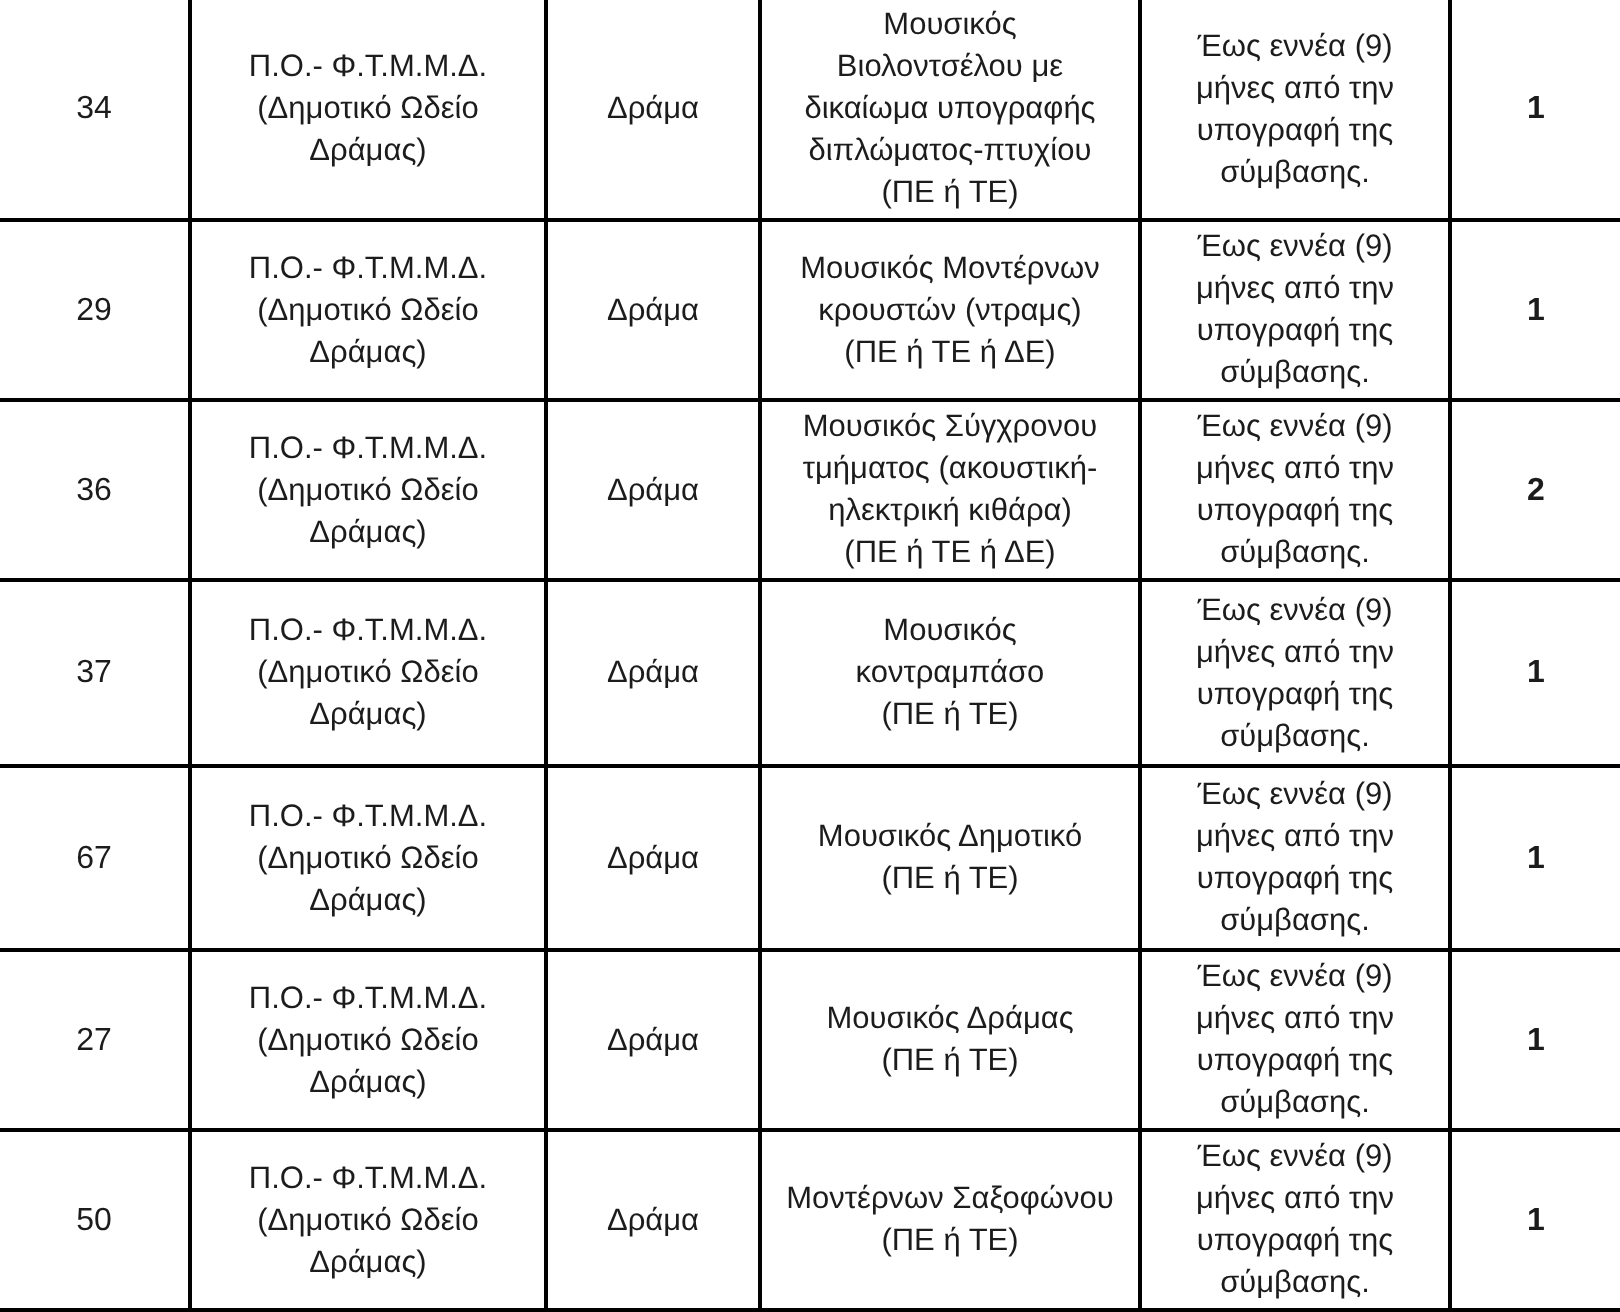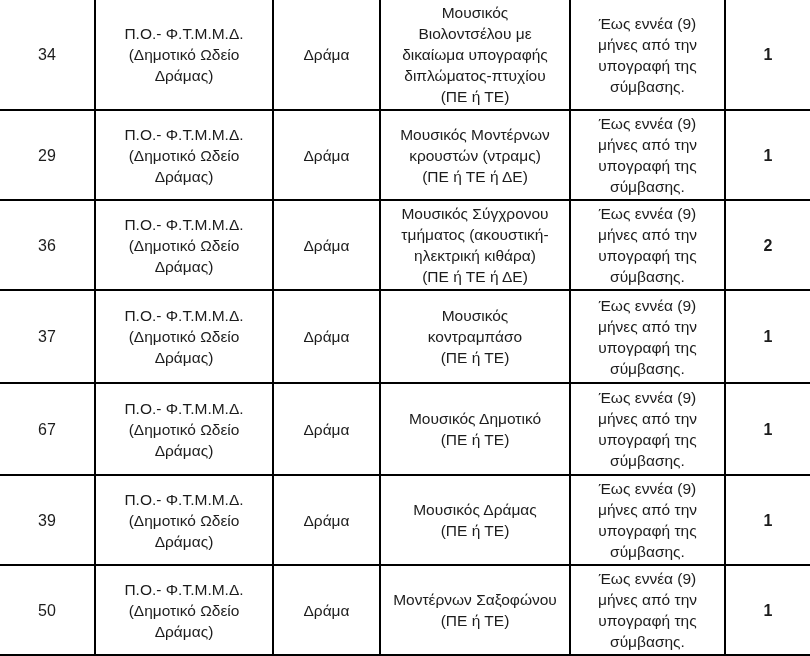--- a/index.html
+++ b/index.html
@@ -142,21 +142,21 @@
       <td class="spec">Μουσικός Δημοτικό
 (ΠΕ ή ΤΕ)</td>
       <td class="dur">Έως εννέα (9)
 μήνες από την
 υπογραφή της
 σύμβασης.</td>
       <td class="count">1</td>
     </tr>
 
     <tr style="height:90px;">
-      <td class="num">39</td>
+      <td class="num">27</td>
       <td class="org">Π.Ο.- Φ.Τ.Μ.Μ.Δ.
 (Δημοτικό Ωδείο
 Δράμας)</td>
       <td class="loc">Δράμα</td>
       <td class="spec">Μουσικός Δράμας
 (ΠΕ ή ΤΕ)</td>
       <td class="dur">Έως εννέα (9)
 μήνες από την
 υπογραφή της
 σύμβασης.</td>

